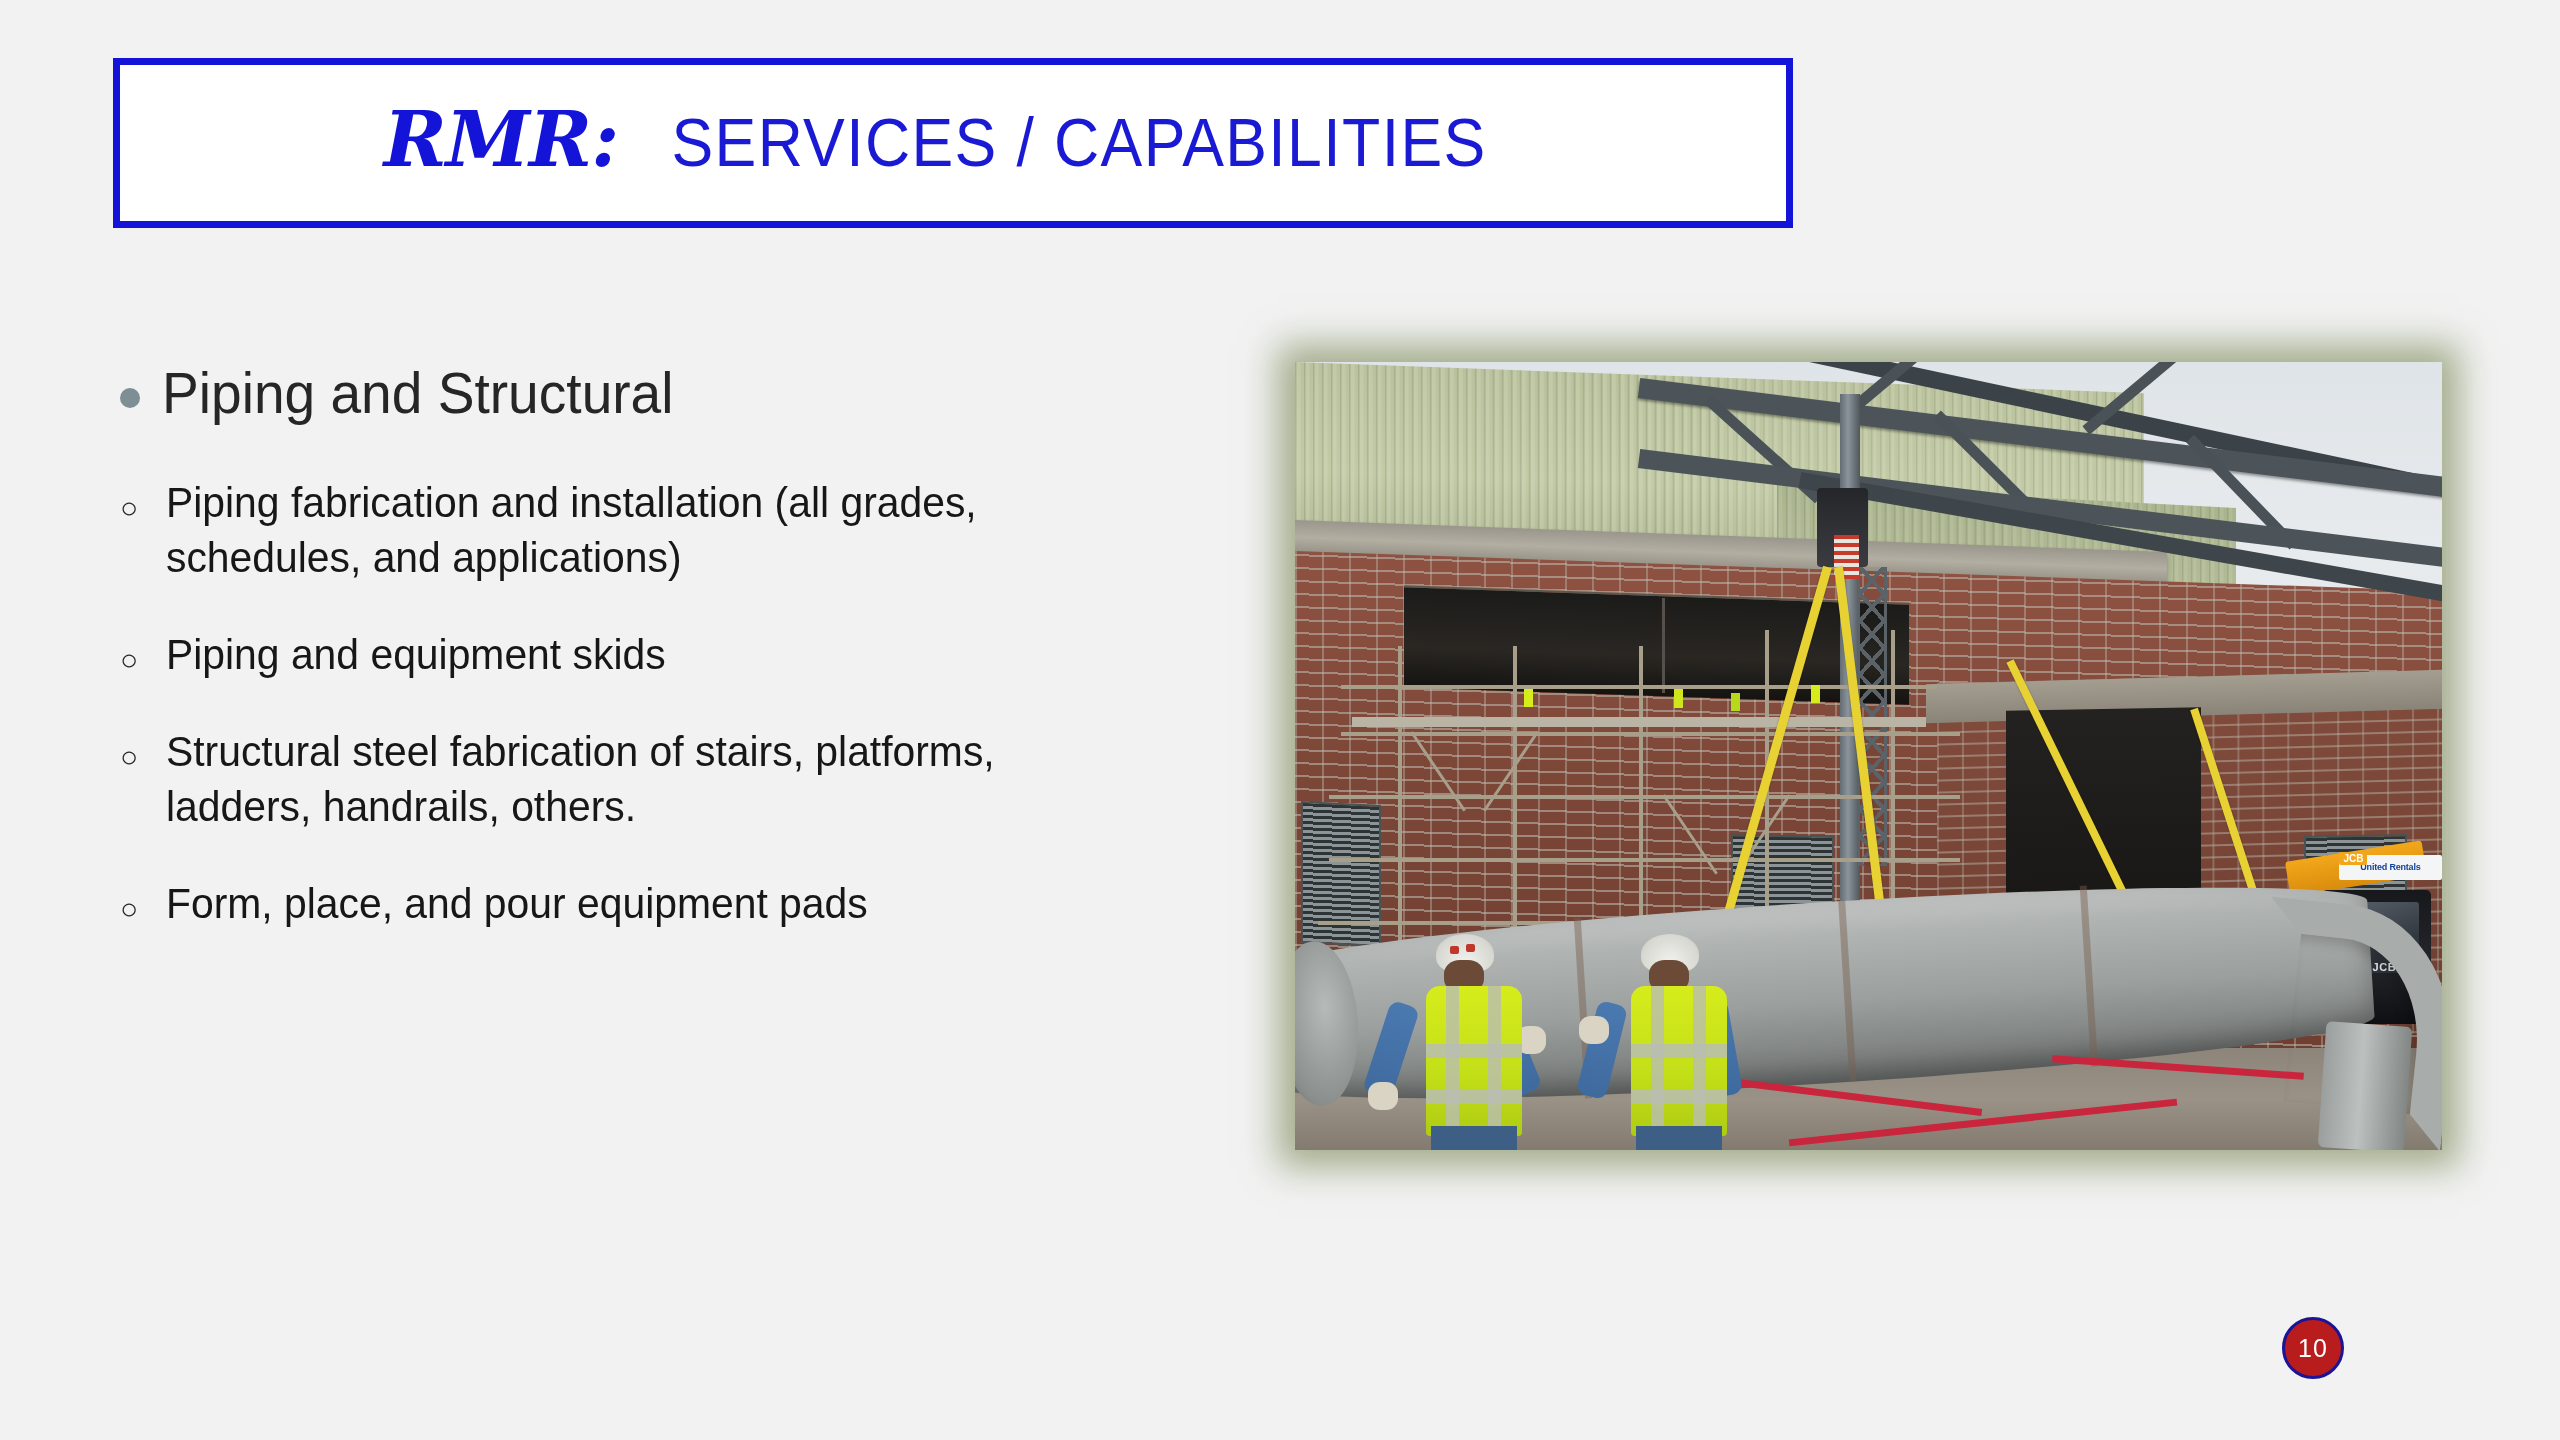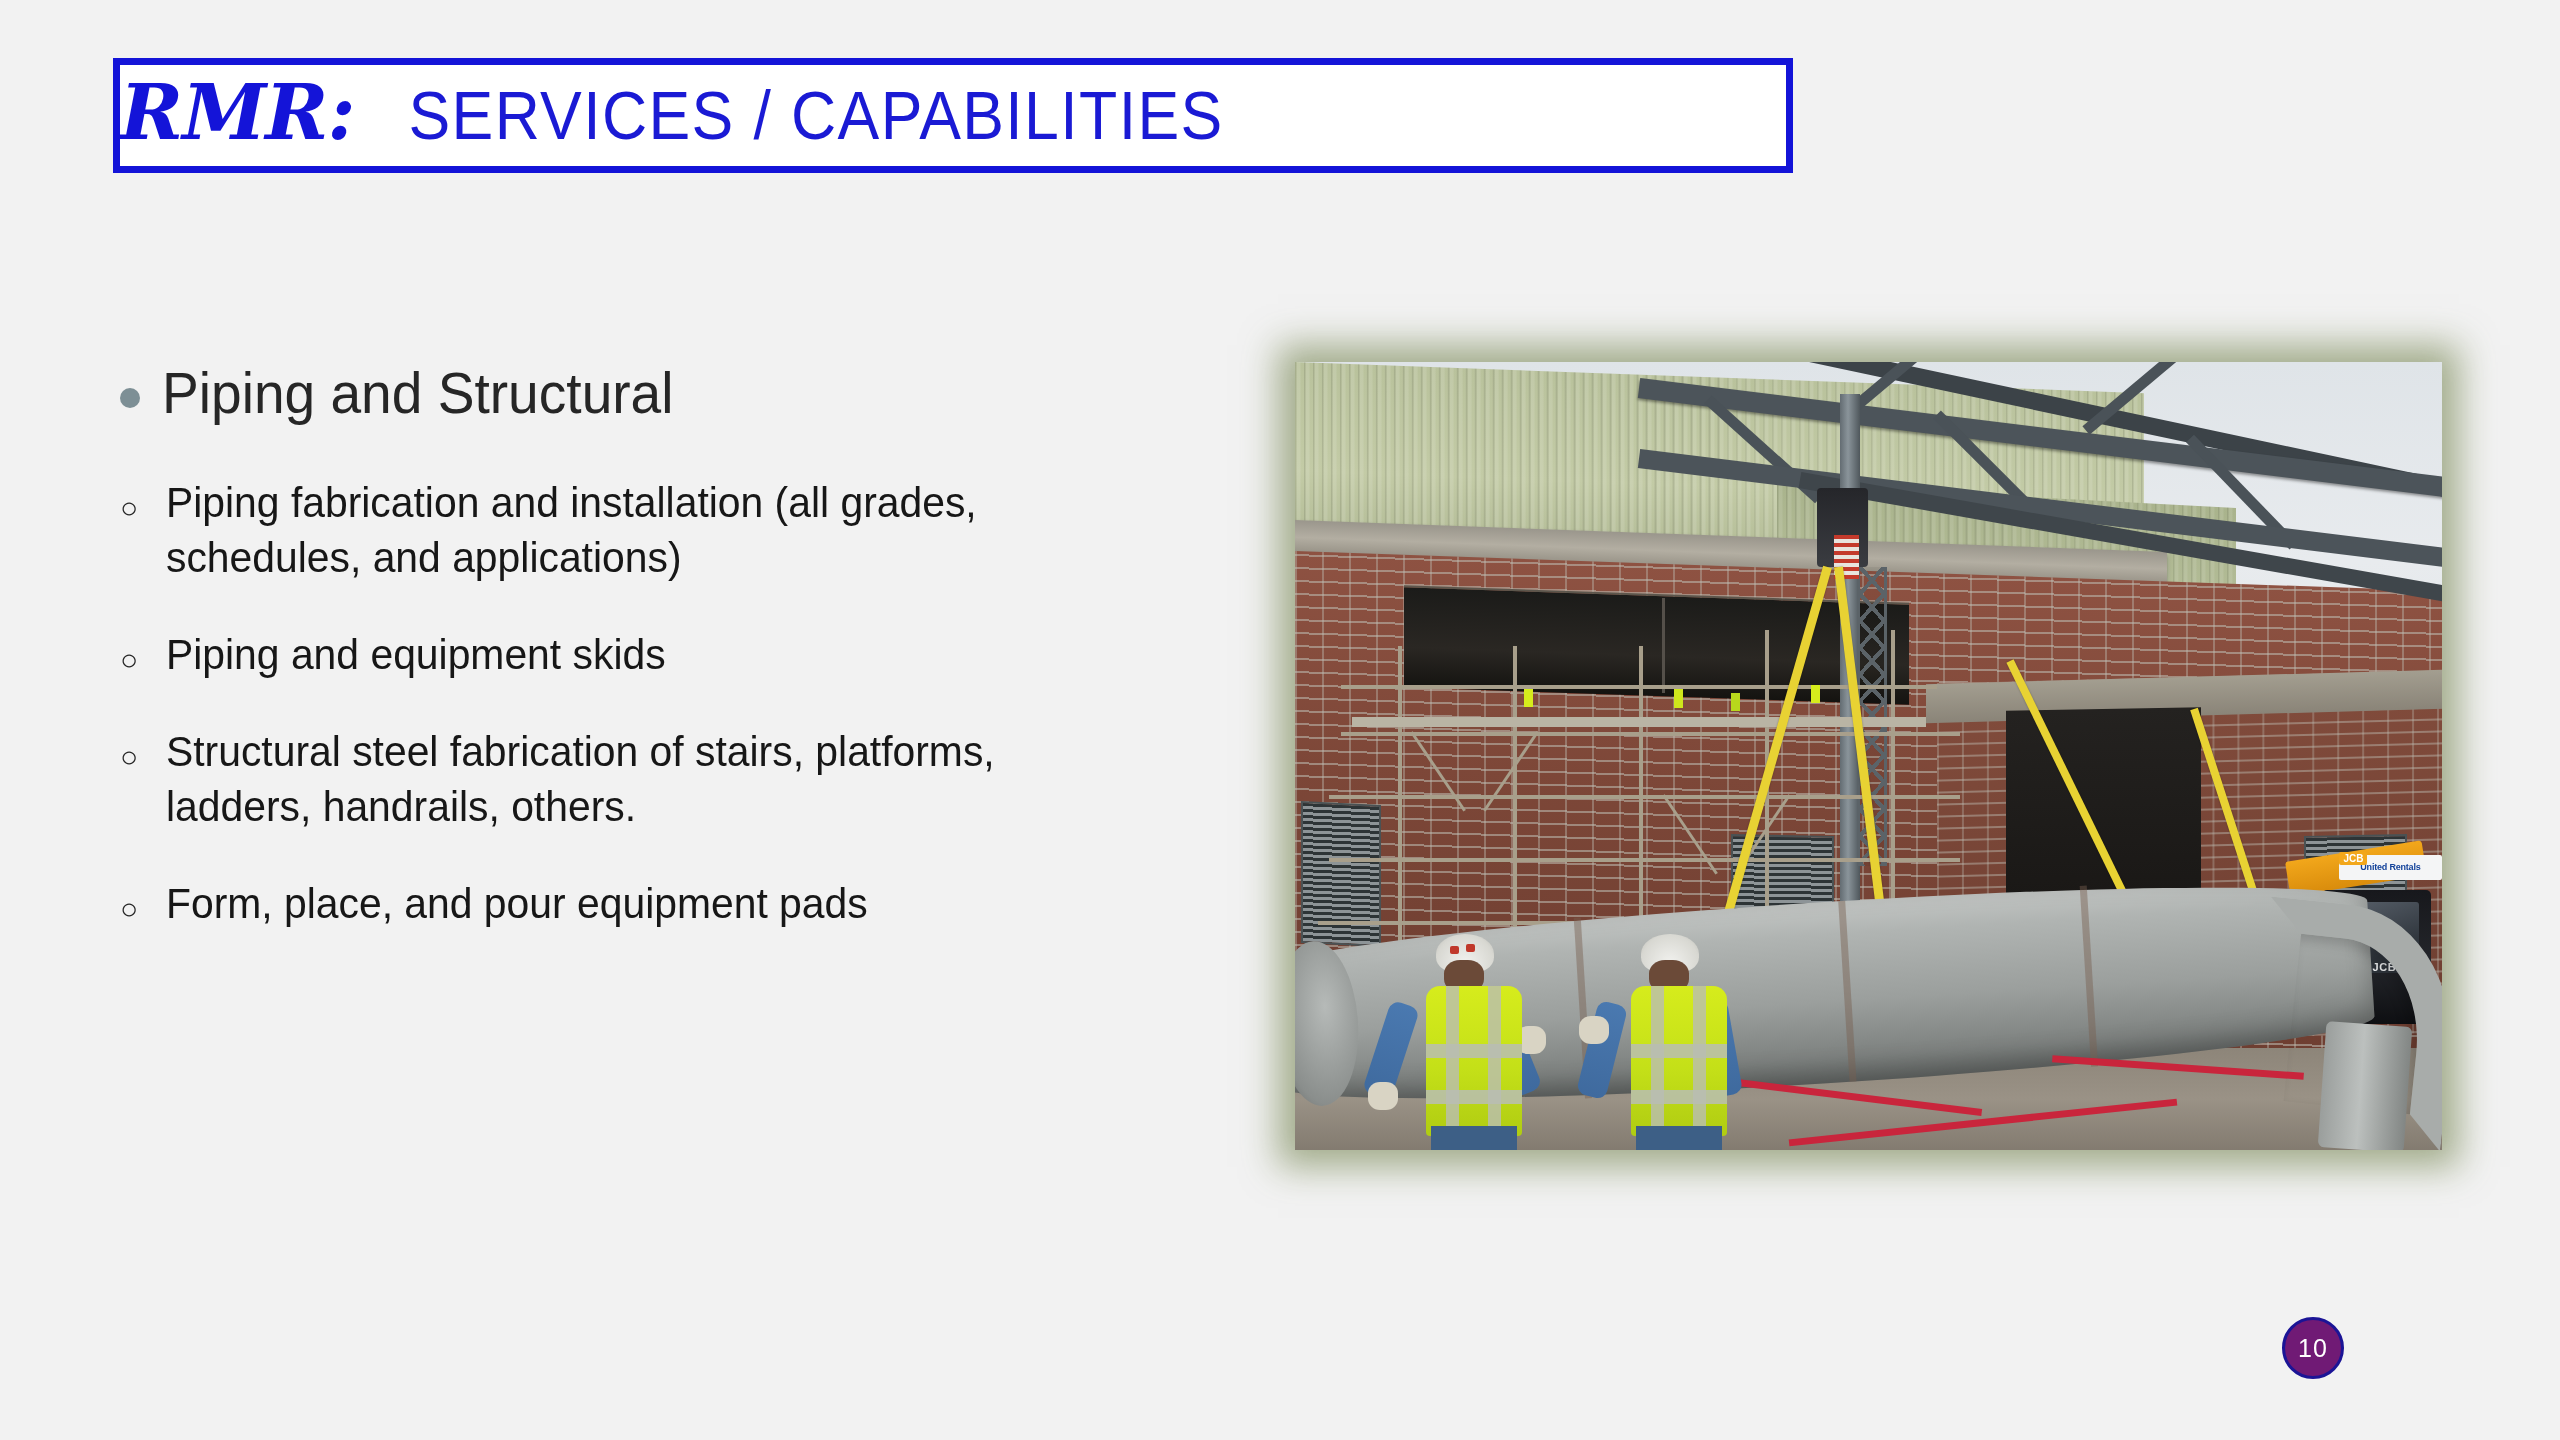--- a/index.html
+++ b/index.html
@@ -7,24 +7,24 @@
   body {
     background:#f2f2f2;
     font-family:"Liberation Sans", sans-serif;
     position:relative;
   }
 
   
   .title-box{
     position:absolute;
     left:113px; top:58px;
-    width:1680px; height:115px;
+    width:1680px; height:170px;
     background:#ffffff;
     border:7px solid #1414d8;
-    display:flex; align-items:center; 
+    display:flex; align-items:center; justify-content:center;
   }
   .title-text{
     white-space:nowrap;
     color:#1a1ad4;
     line-height:1;
     transform:translateY(-3px);
   }
   .title-rmr{
     font-family:"DejaVu Serif", serif;
     font-weight:bold; font-style:italic;
@@ -354,21 +354,21 @@
     background:linear-gradient(180deg,#4a79b0 0%,#3f6a9e 100%);
     border-radius:10px;
   }
   .w-glove{ position:absolute; width:30px; height:28px; background:#d9d4c4; border-radius:40%; }
   .w-legs{ position:absolute; width:86px; height:40px; background:#3d5f86; }
 
   
   .page-num{
     position:absolute; left:2282px; top:1317px;
     width:62px; height:62px; border-radius:50%;
-    background:#701a75;
+    background:#b91c1c;
     border:3px solid #1b1496;
     color:#ffffff;
     display:flex; align-items:center; justify-content:center;
     font-family:"Liberation Sans", sans-serif;
     font-size:25px; font-weight:400;
     letter-spacing:1px;
   }
 </style>
 </head>
 <body>

